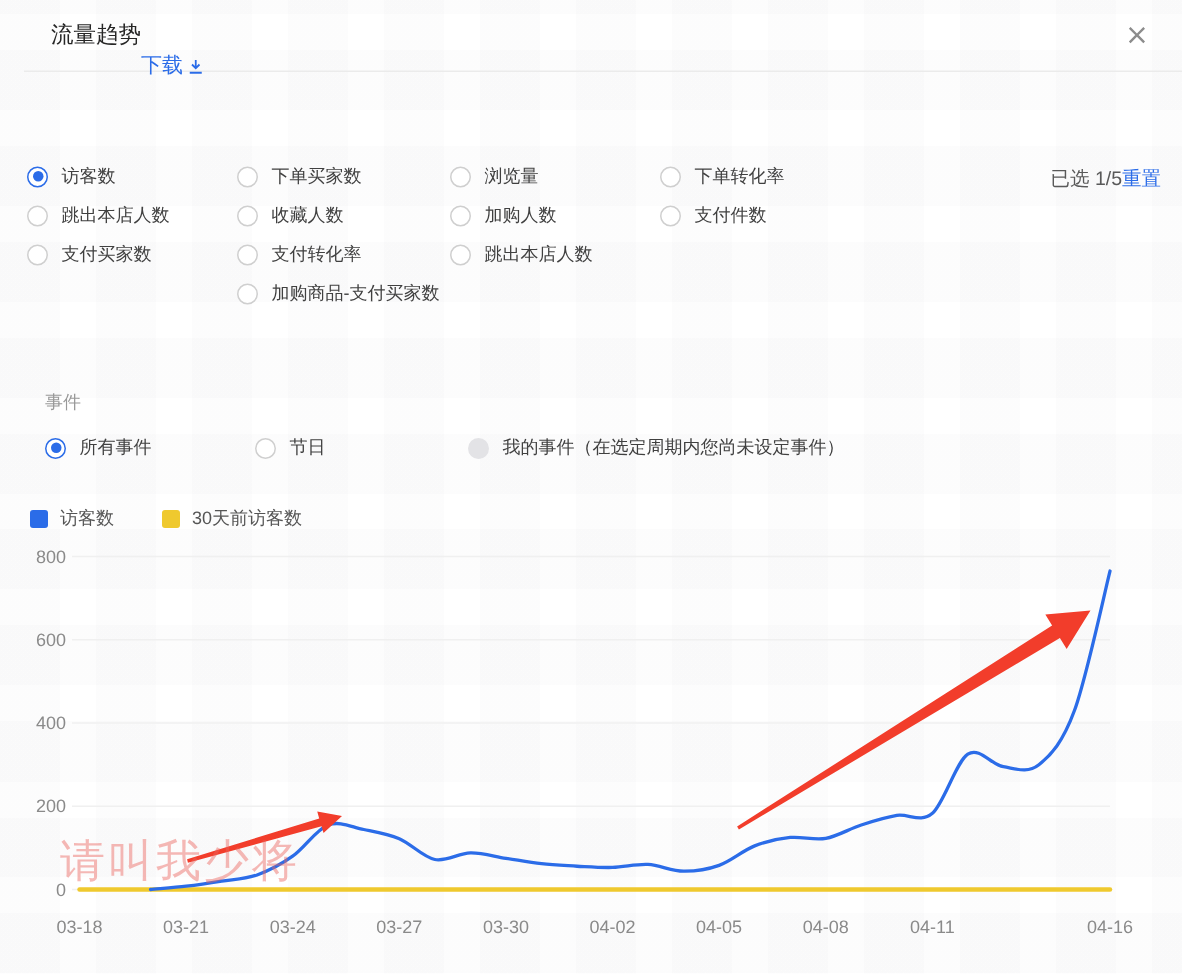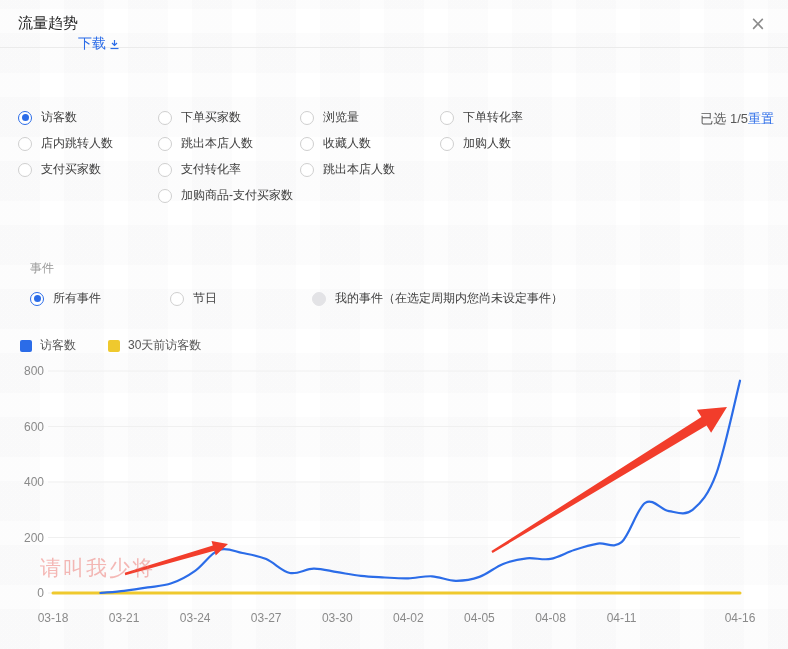--- a/index.html
+++ b/index.html
@@ -8,21 +8,21 @@
     font-family:"Liberation Sans","DejaVu Sans",sans-serif;
     background:#fff; color:#333; overflow:hidden;
   }
   .modal {
     position:relative; width:788px; height:649px; background:#fff;
     background-image:
       repeating-linear-gradient(0deg, rgba(70,70,90,0.015) 0 40px, transparent 40px 64px),
       repeating-linear-gradient(90deg, rgba(70,70,90,0.015) 0 40px, transparent 40px 64px);
   }
   .header {
-    position:absolute; top:0; left:0; right:0; height:48px;
+    position:absolute; top:0; left:16px; right:0; height:48px;
     display:flex; align-items:center; padding:0 18px;
     border-bottom:1px solid #ebebeb;
   }
   .title { font-size:15px; color:#262626; font-weight:400; }
   .download-link {
     display:inline-flex; align-items:center; gap:3px;
     font-size:14px; color:#2b6ce8; cursor:pointer; text-decoration:none;margin-top:41px;
   }
   .close-btn {
     margin-left:auto; font-size:19px; color:#8c8c8c; cursor:pointer;
@@ -51,21 +51,21 @@
   }
   .reset-link { color:#2b6ce8; margin-left:0; cursor:pointer; text-decoration:none; font-size:13px; }
   .events { position:absolute; top:260px; left:30px; right:14px; }
   .events-label { font-size:12px; color:#999; margin-bottom:12px; }
   .legend { position:absolute; top:337px; left:20px; display:flex; gap:32px; }
   .legend-item { display:flex; align-items:center; gap:8px; font-size:12px; color:#555; cursor:pointer; }
   .legend-swatch { width:12px; height:12px; border-radius:2px; flex:none; }
   .chart-wrap { position:absolute; top:350px; left:0; width:788px; height:299px; }
   .chart-wrap svg { display:block; }
   .chart-watermark {
-    position:absolute; left:40px; top:204px; font-size:21px; letter-spacing:2px;
+    position:absolute; left:40px; top:204px; font-size:30px; letter-spacing:2px;
     color:rgba(235,100,94,0.45); white-space:nowrap; pointer-events:none; z-index:2;
   }
   svg text { font-family:"Liberation Sans","DejaVu Sans",sans-serif; }
 </style>
 </head>
 <body>
 
 <div class="modal">
 
   <div class="header">
@@ -95,33 +95,33 @@
         <div class="opt">
           <span class="radio "></span>
           <span>浏览量</span>
         </div>
         <div class="opt">
           <span class="radio "></span>
           <span>下单转化率</span>
         </div>
         <div class="opt">
           <span class="radio "></span>
-          <span>店内跳转人数</span>
-        </div>
-        <div class="opt">
-          <span class="radio "></span>
           <span>跳出本店人数</span>
         </div>
         <div class="opt">
           <span class="radio "></span>
           <span>收藏人数</span>
         </div>
         <div class="opt">
           <span class="radio "></span>
           <span>加购人数</span>
+        </div>
+        <div class="opt">
+          <span class="radio "></span>
+          <span>支付件数</span>
         </div>
         <div class="opt">
           <span class="radio "></span>
           <span>支付买家数</span>
         </div>
         <div class="opt">
           <span class="radio "></span>
           <span>支付转化率</span>
         </div>
         <div class="opt">

